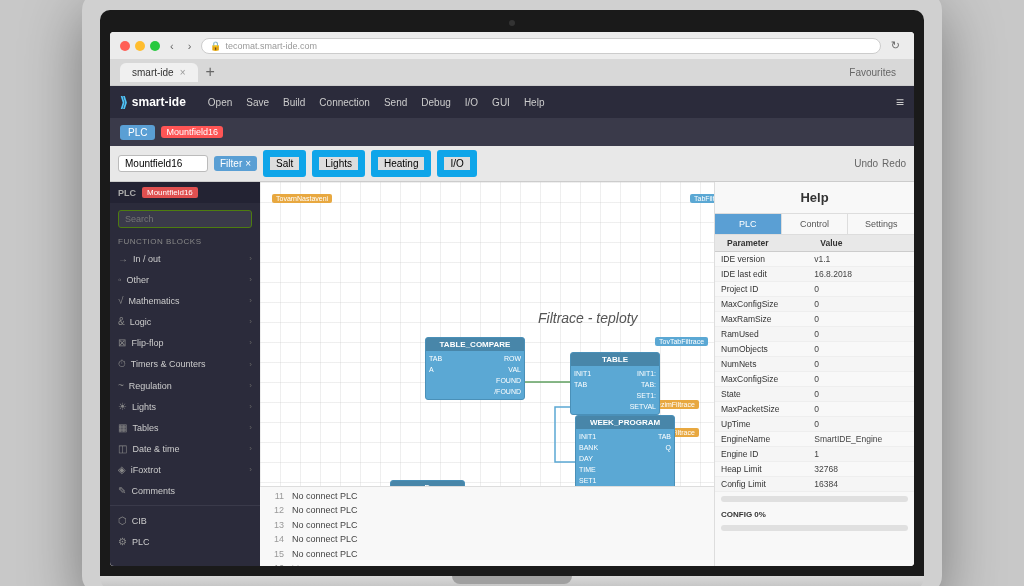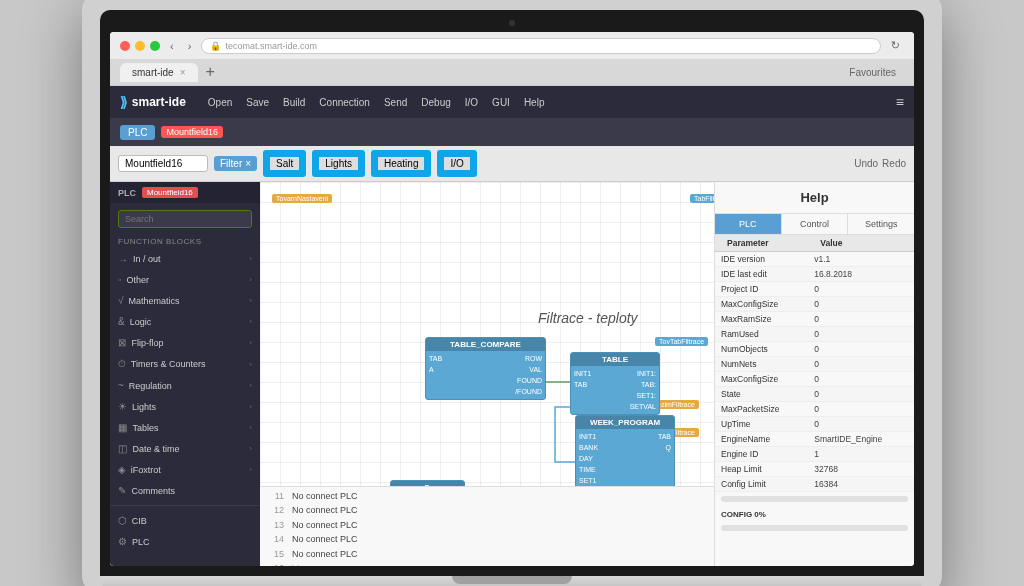--- a/index.html
+++ b/index.html
@@ -616,21 +616,21 @@
               </svg>
 
               <div class="canvas-label" style="top:12px;left:12px;font-size:7px;">TovarnNastaveni</div>
               <div class="canvas-label canvas-label-blue" style="top:12px;left:430px;font-size:7px;">TabFiltrace</div>
               <div class="canvas-label canvas-label-blue" style="top:155px;left:395px;font-size:7px;">TovTabFiltrace</div>
               <div class="canvas-label" style="top:218px;left:388px;background:#e8a840;font-size:7px;">RezimFiltrace</div>
               <div class="canvas-label" style="top:246px;left:388px;background:#e8a840;font-size:7px;">RezimFiltrace</div>
 
               <div style="position:absolute;top:128px;left:278px;font-size:14px;color:#555;font-style:italic;">Filtrace - teploty</div>
 
-              <div class="fb-block fb-block-blue" style="left:165px;top:155px;width:121px;">
+              <div class="fb-block fb-block-blue" style="left:165px;top:155px;width:100px;">
                 <div class="fb-header">TABLE_COMPARE</div>
                 <div class="fb-body">
                   <div class="fb-ports-left">
                     <div class="fb-port">TAB</div>
                     <div class="fb-port">A</div>
                   </div>
                   <div class="fb-ports-right">
                     <div class="fb-port">ROW</div>
                     <div class="fb-port">VAL</div>
                     <div class="fb-port">FOUND</div>

